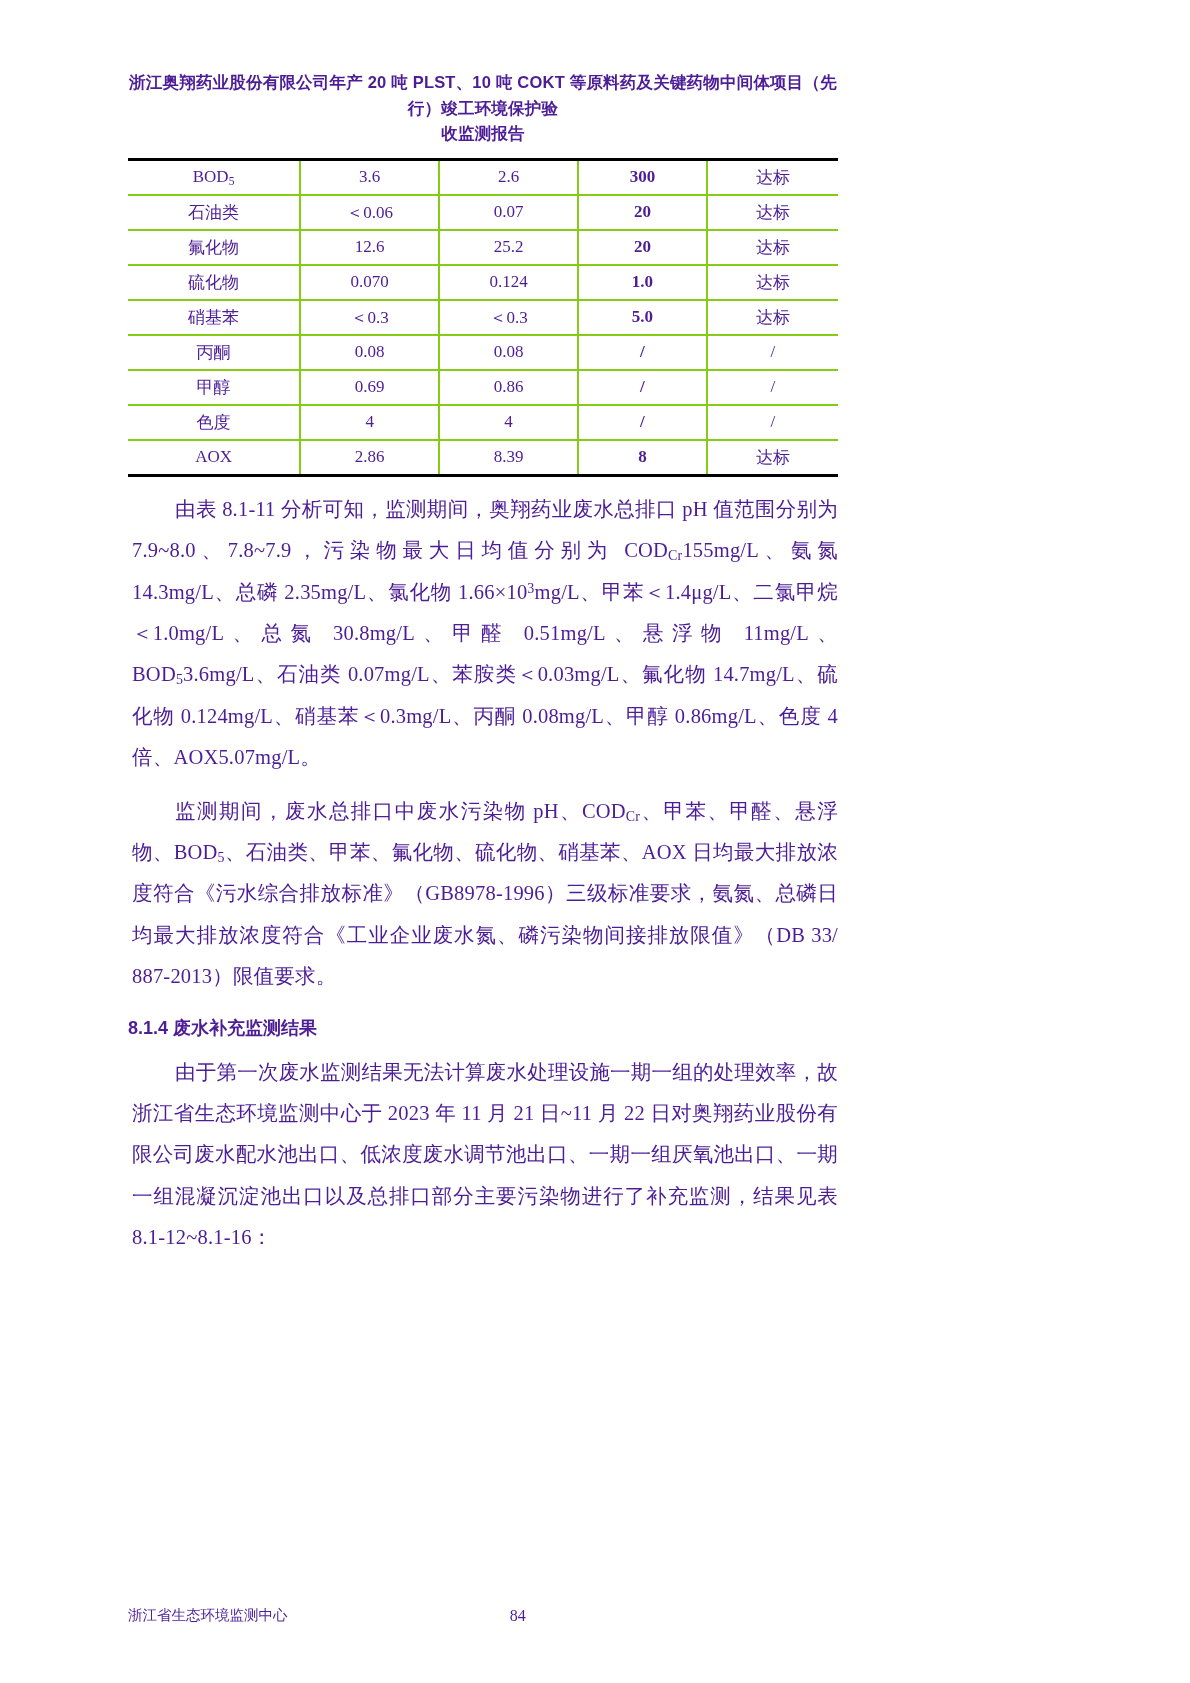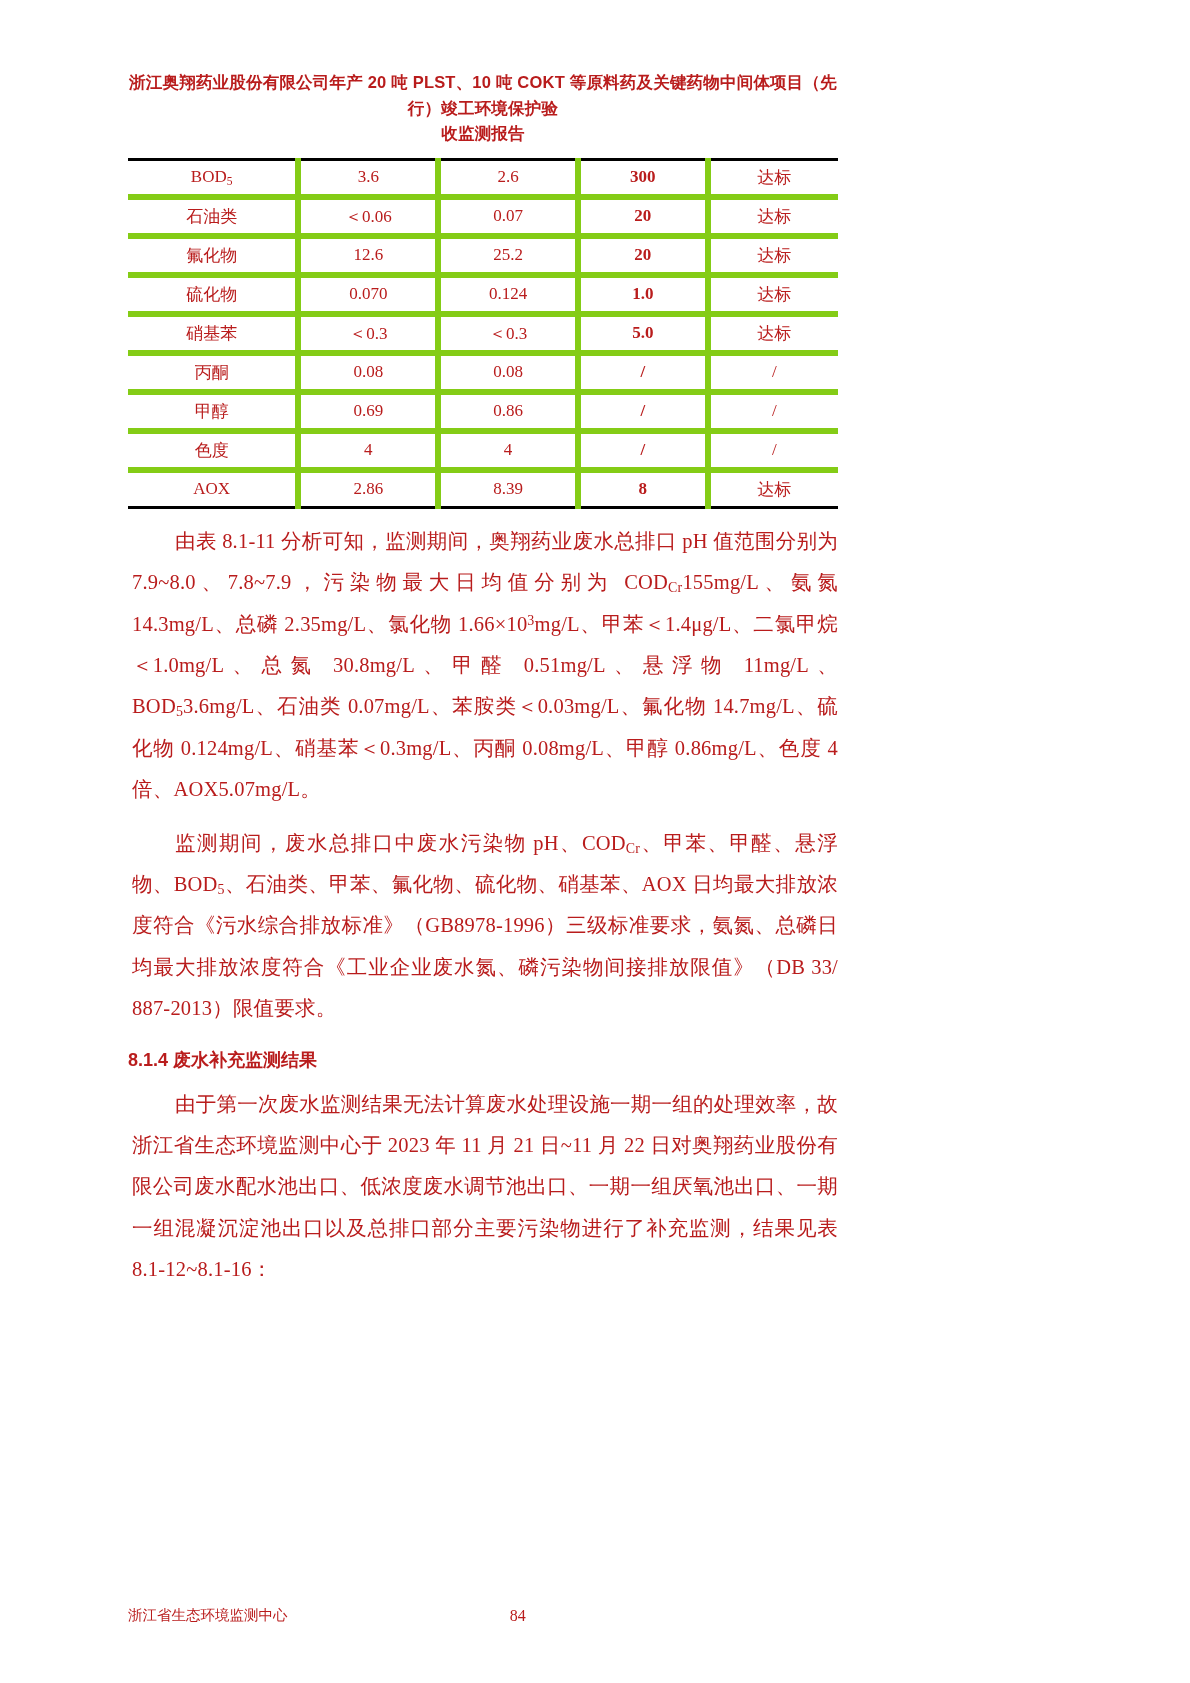--- a/index.html
+++ b/index.html
@@ -6,21 +6,21 @@
     margin: 0;
     padding: 0;
     background: #ffffff;
   }
   .page {
     position: relative;
     width: 966px;
     height: 1683px;
     background: #ffffff;
     font-family: "Liberation Serif", serif;
-    color: #b91c1c;
+    color: #4c1d95;
     box-sizing: border-box;
     padding: 70px 128px 40px 128px;
   }
   .header {
     text-align: center;
     font-size: 16.5px;
     line-height: 1.55;
     font-weight: bold;
     font-family: "Liberation Sans", sans-serif;
     margin: 0 0 6px 0;
@@ -30,21 +30,21 @@
     display: block;
   }
   table.data {
     border-collapse: collapse;
     width: 100%;
     table-layout: fixed;
     margin-top: 11px;
     font-size: 17px;
   }
   table.data td {
-    border: 6px solid #84cc16;
+    border: 2px solid #84cc16;
     height: 33px;
     text-align: center;
     vertical-align: middle;
     padding: 0 2px;
     font-family: "Liberation Serif", serif;
   }
   table.data tr:first-child td {
     border-top: 3px solid #000000;
   }
   table.data tr:last-child td {

